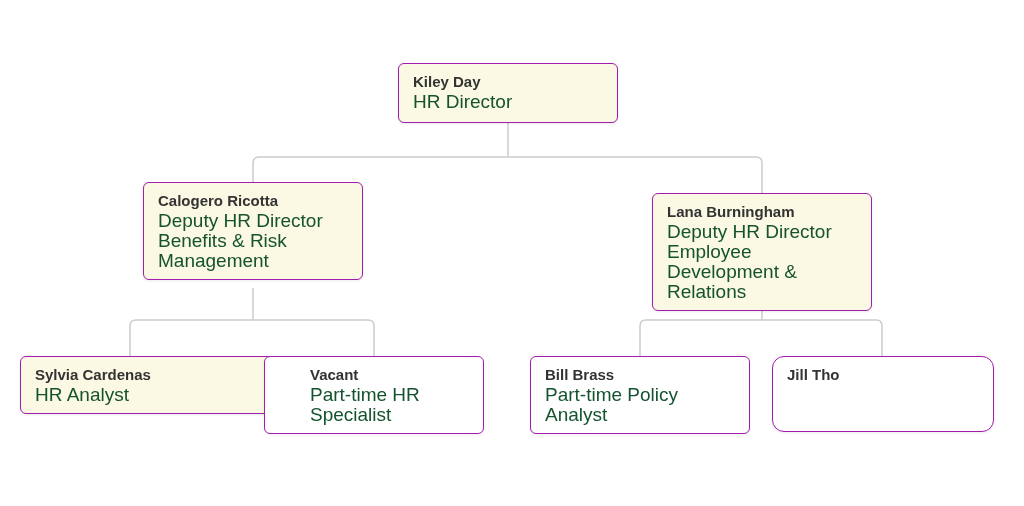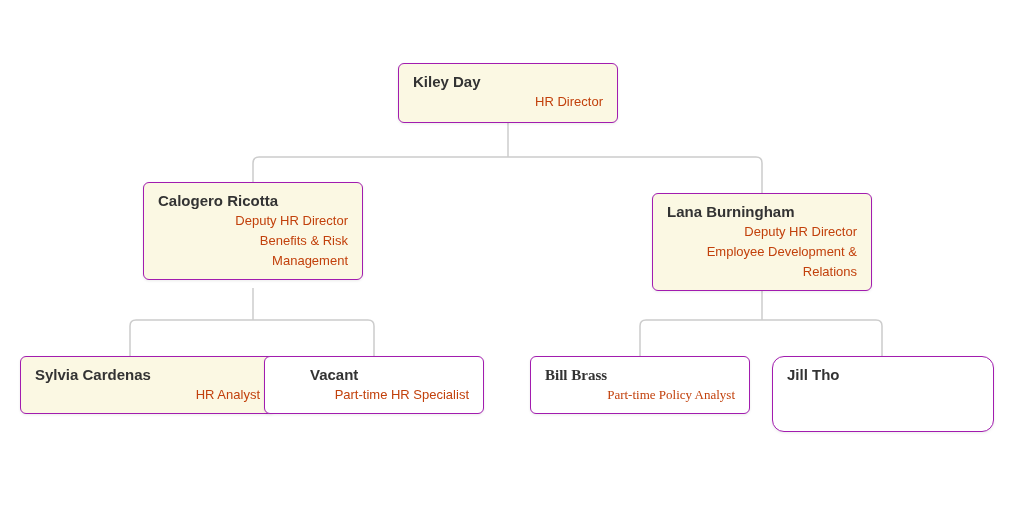--- a/index.html
+++ b/index.html
@@ -40,26 +40,25 @@
   .node.filled {
     background: #fbf8e3;
   }
   .node .name {
     font-size: 15px;
     line-height: 20px;
     font-weight: 700;
     color: #333333;
   }
   .node .title {
-    font-size: 13px;
+    font-size: 19px;
     line-height: 20px;
     font-weight: 400;
-    color: #c2410c;
+    color: #14532d;
     white-space: pre-line;
-    text-align: right;
   }
 </style>
 </head>
 <body>
 
 <div class="canvas">
 
   <svg class="connectors" viewBox="0 0 1024 506" xmlns="http://www.w3.org/2000/svg">
     <path d="M508 123 L508 157"></path>
     <path d="M508 157 H259 Q253 157 253 163 L253 193"></path>
@@ -94,21 +93,21 @@
   <div class="node filled" style="left:20px; top:356px; width:255px; min-height:58px;">
     <div class="name">Sylvia Cardenas</div>
     <div class="title">HR Analyst</div>
   </div>
 
   <div class="node" style="left:264px; top:356px; width:220px; min-height:58px;padding-left:45px;">
     <div class="name">Vacant</div>
     <div class="title">Part-time HR Specialist</div>
   </div>
 
-  <div class="node" style="left:530px; top:356px; width:220px; min-height:58px;font-family:Liberation Serif, serif;">
+  <div class="node" style="left:530px; top:356px; width:220px; min-height:58px;">
     <div class="name">Bill Brass</div>
     <div class="title">Part-time Policy Analyst</div>
   </div>
 
   <div class="node" style="left:772px; top:356px; width:222px; min-height:76px;border-radius:12px;">
     <div class="name">Jill Tho</div>
   </div>
 
 </div>
 

